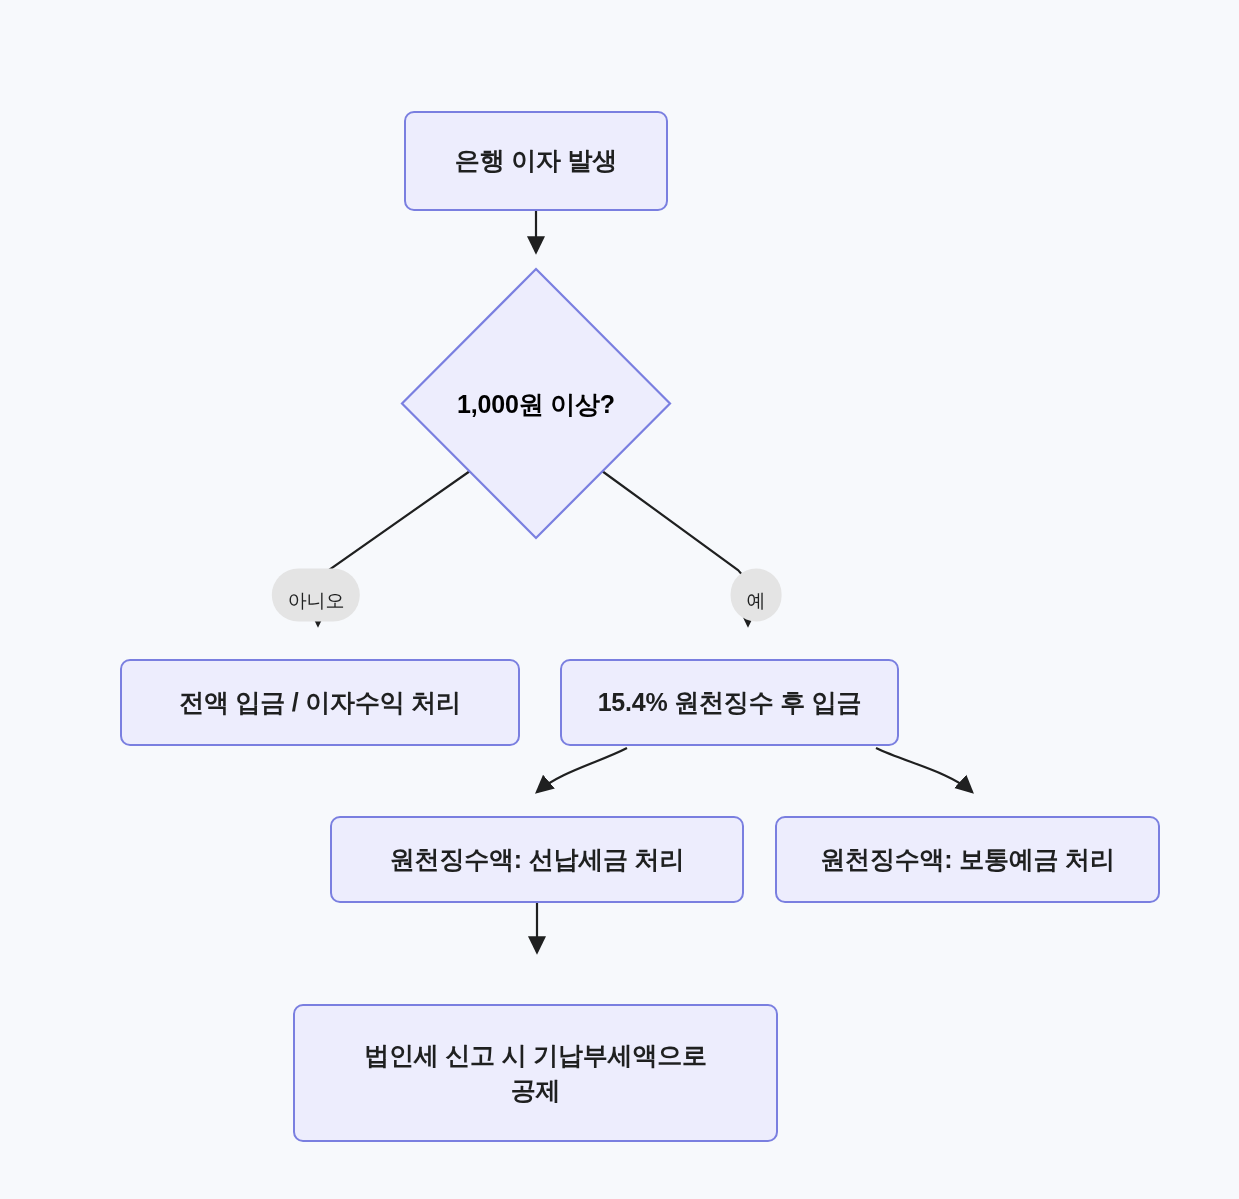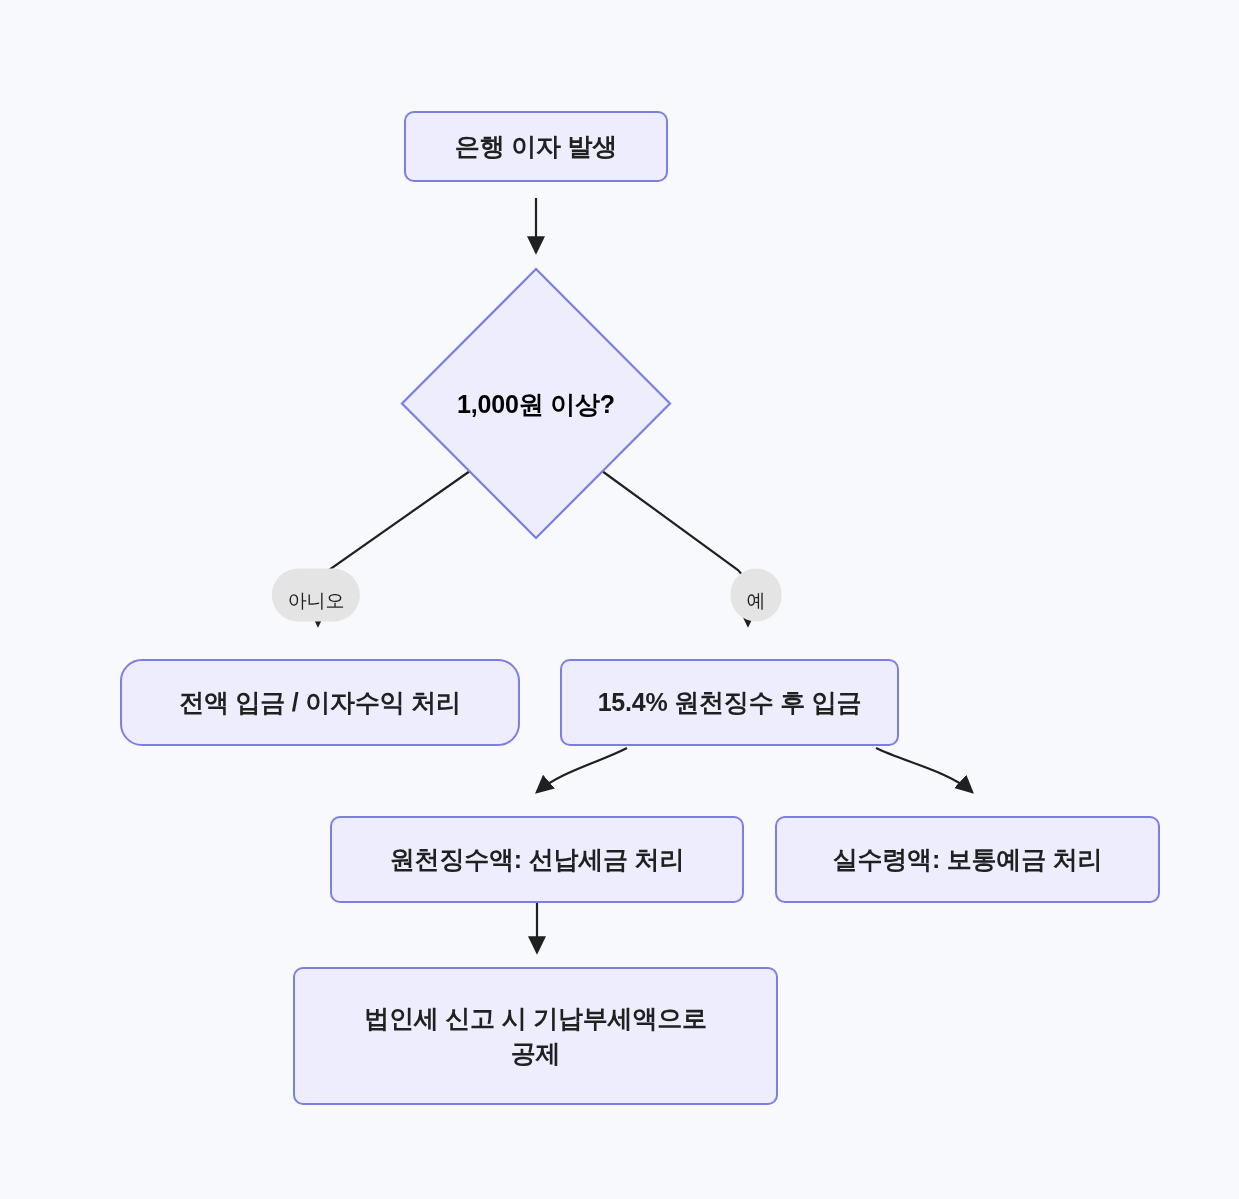--- a/index.html
+++ b/index.html
@@ -102,48 +102,48 @@
 
     <path d="M602,471 L738,570 Q748,579 748,598 L748,625" fill="none" stroke="#1f2020" stroke-width="2.2" marker-end="url(#arrowhead)"></path>
 
     <path d="M627,748 C600,762 560,772 537,792" fill="none" stroke="#1f2020" stroke-width="2.2" marker-end="url(#arrowhead)"></path>
 
     <path d="M876,748 C905,762 950,772 972,792" fill="none" stroke="#1f2020" stroke-width="2.2" marker-end="url(#arrowhead)"></path>
 
     <path d="M537,903 L537,952" fill="none" stroke="#1f2020" stroke-width="2.2" marker-end="url(#arrowhead)"></path>
   </svg>
 
-  <div class="node" style="left:404px; top:111px; width:264px; height:71px;">
+  <div class="node" style="left:404px; top:111px; width:264px; height:100px;">
     <span class="node-label">은행 이자 발생</span>
   </div>
 
   <div class="decision" style="left:400px; top:267px; width:272px; height:273px;">
     <svg class="decision-shape" viewBox="0 0 272 273" preserveAspectRatio="none" xmlns="http://www.w3.org/2000/svg">
       <polygon points="136,2 270,136.5 136,271 2,136.5" fill="#ededfd" stroke="#7a7fe0" stroke-width="2.2"></polygon>
     </svg>
     <span class="decision-label">1,000원 이상?</span>
   </div>
 
-  <div class="node" style="left:120px; top:659px; width:400px; height:87px;border-radius:22px;">
+  <div class="node" style="left:120px; top:659px; width:400px; height:87px;">
     <span class="node-label">전액 입금 / 이자수익 처리</span>
   </div>
 
   <div class="node" style="left:560px; top:659px; width:339px; height:87px;">
     <span class="node-label">15.4% 원천징수 후 입금</span>
   </div>
 
   <div class="node" style="left:330px; top:816px; width:414px; height:87px;">
     <span class="node-label">원천징수액: 선납세금 처리</span>
   </div>
 
   <div class="node" style="left:775px; top:816px; width:385px; height:87px;">
-    <span class="node-label">실수령액: 보통예금 처리</span>
+    <span class="node-label">원천징수액: 보통예금 처리</span>
   </div>
 
-  <div class="node" style="left:293px; top:967px; width:485px; height:138px;">
+  <div class="node" style="left:293px; top:1004px; width:485px; height:138px;">
     <span class="node-label">법인세 신고 시 기납부세액으로
 공제</span>
   </div>
 
   <div class="edge-label" style="left:316px; top:595px;">
     <span>아니오</span>
   </div>
 
   <div class="edge-label" style="left:756px; top:595px;">
     <span>예</span>

